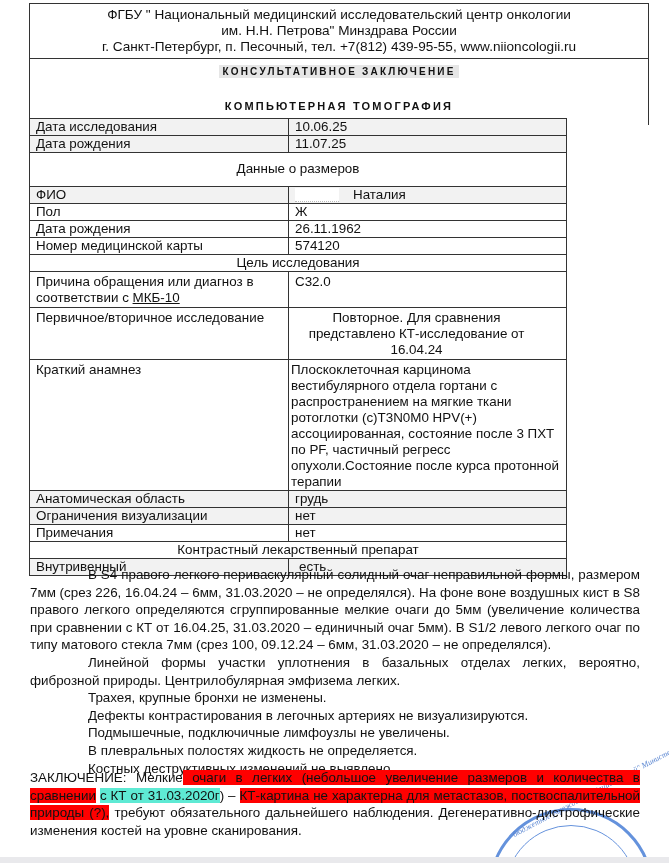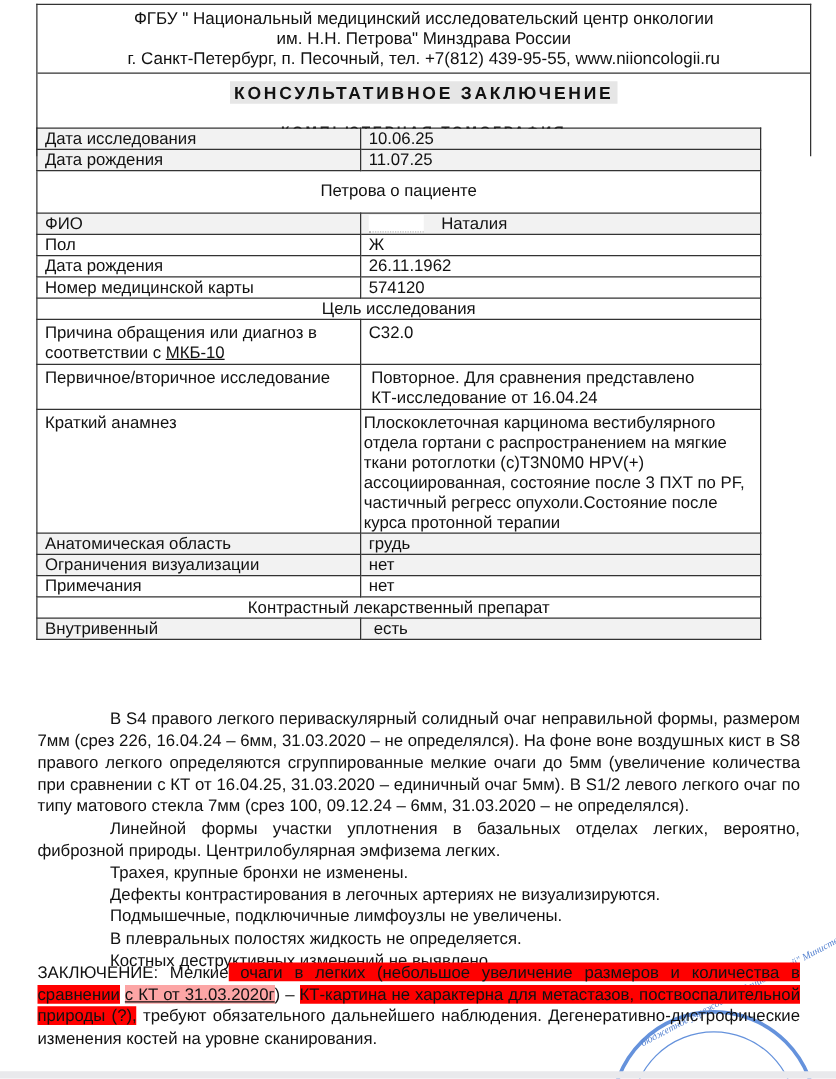--- a/index.html
+++ b/index.html
@@ -14,47 +14,47 @@
     position: absolute; left: 29px; top: 3px; width: 618px;
     border: 1px solid #333; border-bottom: none;
   }
   .head-block {
     text-align: center; line-height: 16px; padding: 3px 0 3px 0;
     border-bottom: 1px solid #333; font-size: 13.6px;
   }
   .title-block { text-align: center; height: 66px; position: relative; }
   .doc-title {
     position: absolute; left: 0; right: 0; top: 7px; text-align: center;
-    font-weight: bold; letter-spacing: 2.2px; font-size: 14px;
+    font-weight: bold; letter-spacing: 2.2px; font-size: 10px;
   }
   .doc-title span { background: #e6e6e6; padding: 1px 3px; }
   .doc-subtitle {
     position: absolute; left: 0; right: 0; top: 41px; text-align: center;
     font-weight: bold; letter-spacing: 2.2px; font-size: 11px;
   }
   table.grid {
-    position: absolute; left: 29px; top: 102px; width: 580px;
+    position: absolute; left: 29px; top: 118px; width: 538px;
     border-collapse: collapse; table-layout: fixed; padding-left: 40px;
   }
   table.grid td {
     border: 1px solid #333; padding: 0 6px; vertical-align: top;
     line-height: 16px; font-size: 13.4px;
   }
   table.grid td.lbl { width: 246px; }
   table.grid tr.shade td { background: #f2f2f2; }
   table.grid td.section { text-align: center; padding: 2px 0; }
   .u { text-decoration: underline; }
   .redact { display: inline-block; width: 44px; height: 13px; background: #fff; vertical-align: middle; margin-right: 14px; border-bottom: 1px dotted #bbb; }
   .body-text {
     position: absolute; left: 30px; width: 610px; font-size: 13.4px; line-height: 17.6px;
   }
   .just { text-align: justify; }
   .ind { text-indent: 58px; margin: 0; }
   .plain { margin: 0; padding-left: 58px; }
-  .hl-yellow { background: #fca5a5; text-decoration: underline; }
+  .hl-yellow { background: #5eead4; }
   .hl-red { background: #ff0000; }
   .stamp {
     position: absolute; left: 488px; top: 808px; width: 160px; height: 160px;
     border-radius: 50%; border: 3px solid #4a7fd6; opacity: 0.85;
   }
   .stamp-inner {
     position: absolute; left: 14px; top: 14px; right: 14px; bottom: 14px;
     border-radius: 50%; border: 1.5px solid #4a7fd6;
   }
   .stamp-text {
@@ -87,21 +87,21 @@
     <tbody>
         <tr class="shade">
       <td class="lbl">Дата исследования</td>
       <td>10.06.25</td>
     </tr>
     <tr class="shade">
       <td class="lbl">Дата рождения</td>
       <td>11.07.25</td>
     </tr>
     <tr>
-      <td colspan="2" class="section" style="padding:8px 0 9px 0;">Петрова о пациенте</td>
+      <td colspan="2" class="section" style="padding:8px 0 9px 0;">Данные о размеров</td>
     </tr>
     <tr class="shade">
       <td class="lbl">ФИО</td>
       <td><span class="redact"></span><span>Наталия</span></td>
     </tr>
     <tr>
       <td class="lbl">Пол</td>
       <td>Ж</td>
     </tr>
     <tr>
@@ -114,21 +114,21 @@
     </tr>
     <tr>
       <td colspan="2" class="section" style="padding:0;">Цель исследования</td>
     </tr>
     <tr>
       <td class="lbl" style="padding-top:2px;padding-bottom:1px;"><span>Причина обращения или диагноз в соответствии с </span><span class="u">МКБ-10</span></td>
       <td style="padding-top:2px;">С32.0</td>
     </tr>
     <tr>
       <td class="lbl" style="padding-top:2px;margin-top:12px;">Первичное/вторичное исследование</td>
-      <td style="padding:2px 30px 1px 8px;">Повторное. Для сравнения представлено КТ-исследование от 16.04.24</td>
+      <td style="padding:2px 30px 1px 8px;text-align:center;">Повторное. Для сравнения представлено КТ-исследование от 16.04.24</td>
     </tr>
     <tr>
       <td class="lbl" style="padding-top:2px;">Краткий анамнез</td>
       <td style="padding:2px 4px 0 2px;">Плоскоклеточная карцинома вестибулярного отдела гортани с распространением на мягкие ткани ротоглотки (c)T3N0M0 HPV(+) ассоциированная, состояние после 3 ПХТ по PF, частичный регресс опухоли.Состояние после курса протонной терапии</td>
     </tr>
     <tr class="shade">
       <td class="lbl">Анатомическая область</td>
       <td>грудь</td>
     </tr>
     <tr class="shade">

